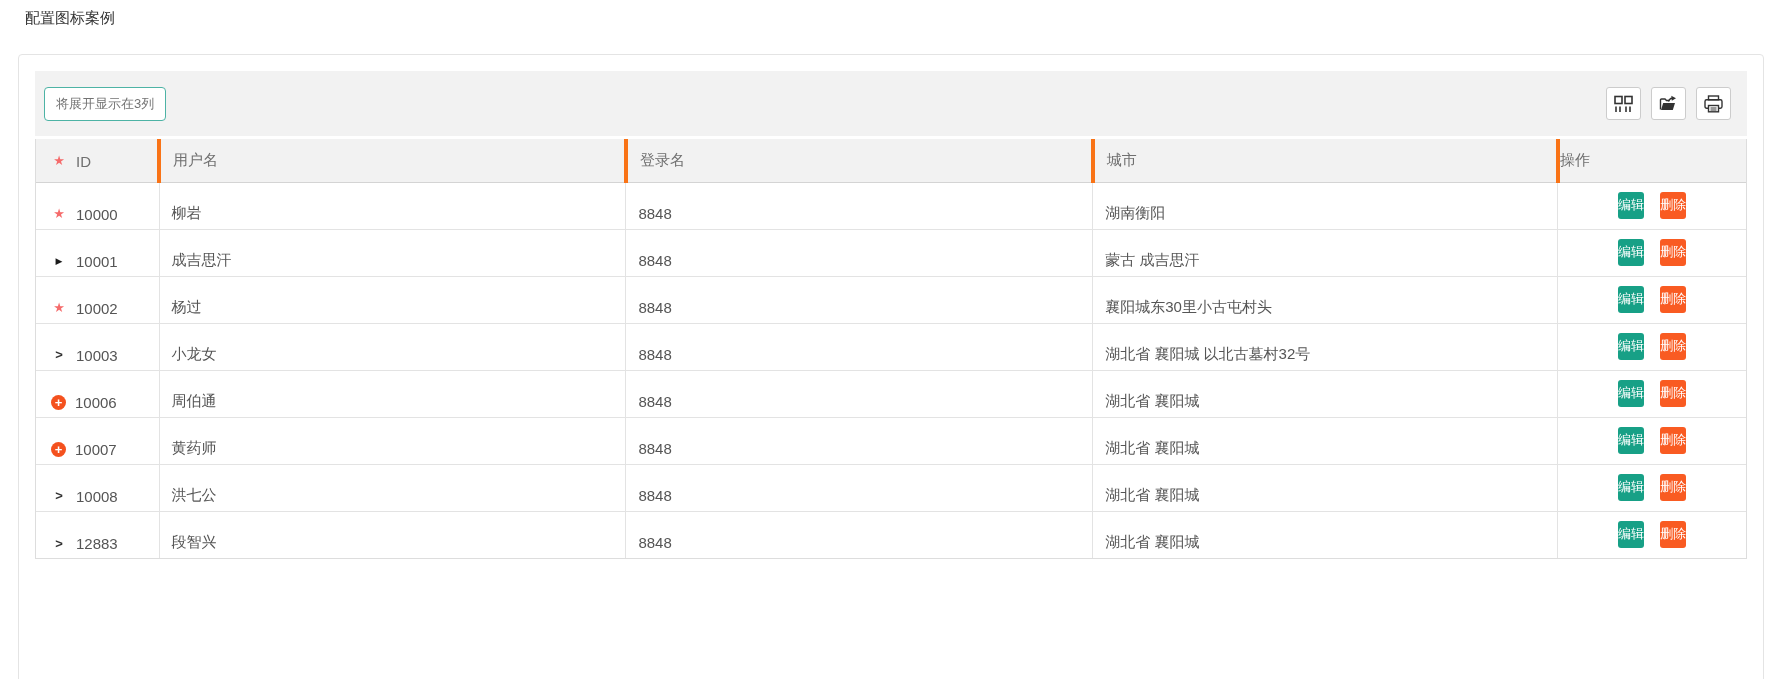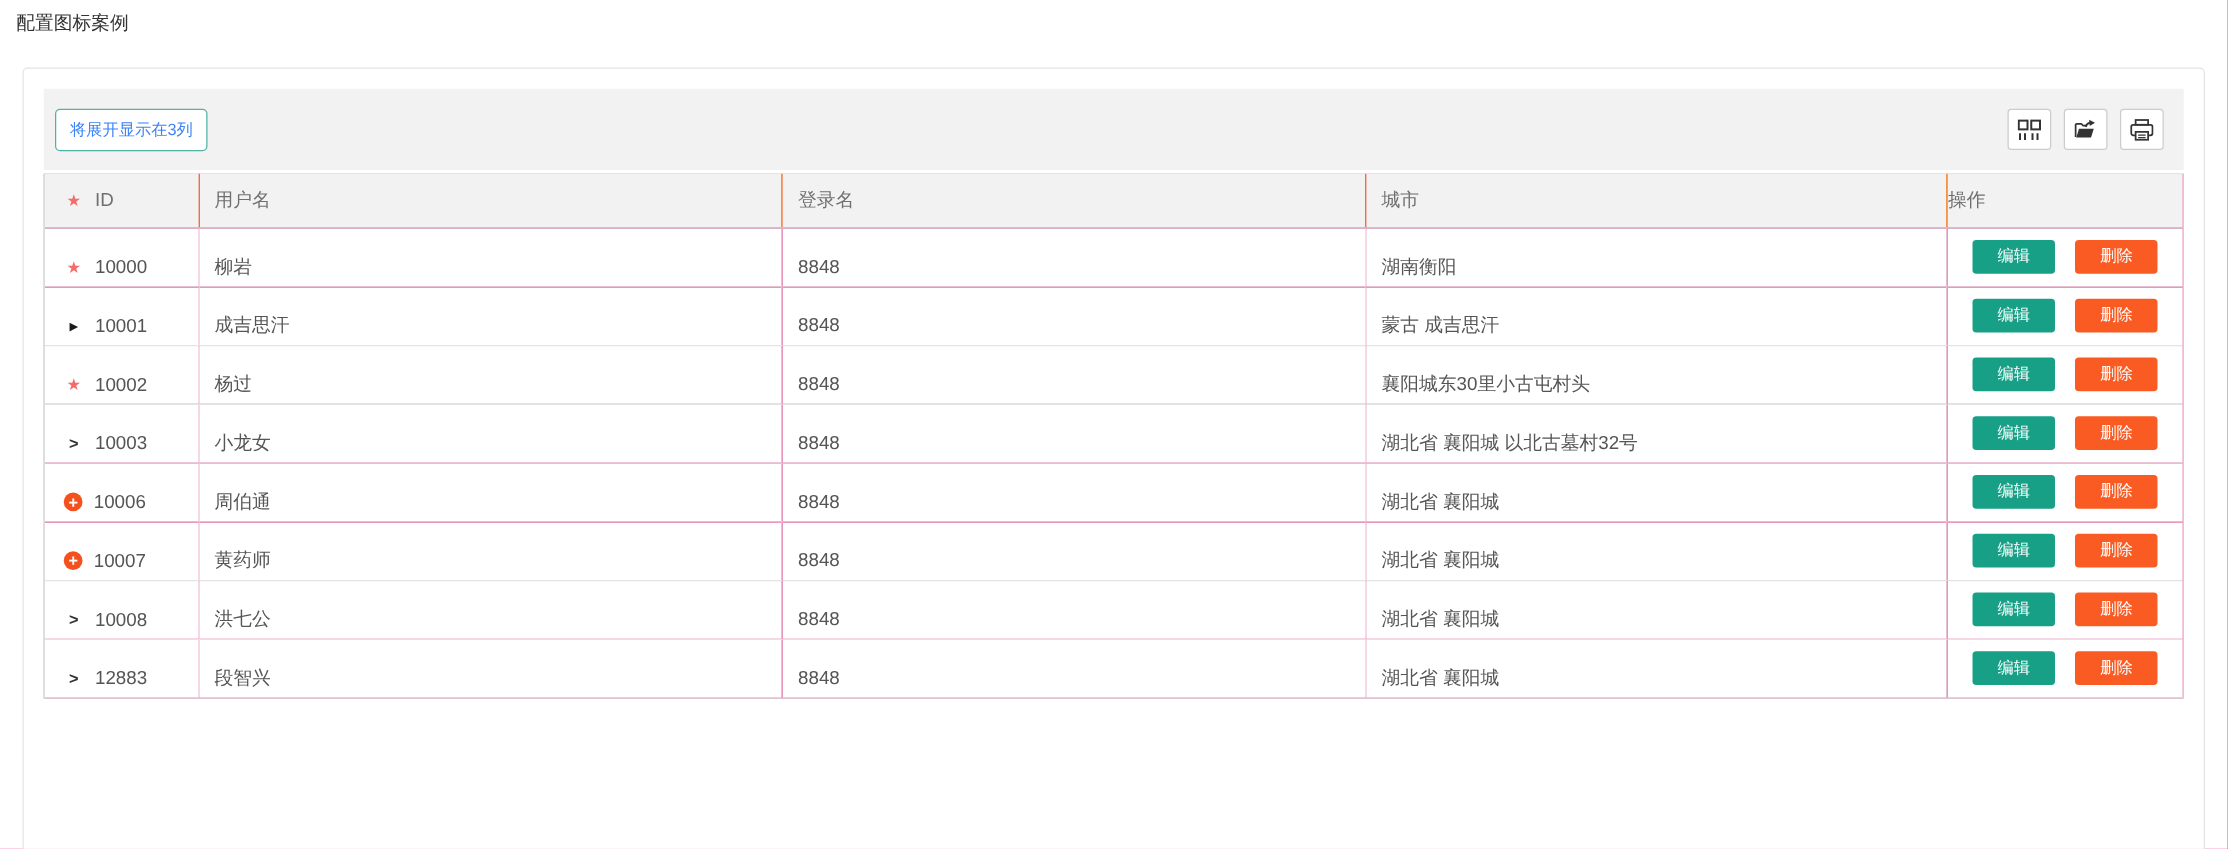--- a/index.html
+++ b/index.html
@@ -4,56 +4,56 @@
 <style>
   * { box-sizing: border-box; }
   html,body { margin:0; padding:0; }
   body {
     width:1782px; height:679px; overflow:hidden;
     background:#fff;
     font-family:"Liberation Sans","DejaVu Sans",sans-serif;
     color:#555;
   }
   .page-title {
-    margin:0; padding:9px 0 0 13px;
+    margin:0; padding:9px 0 0 25px;
     font-size:15px; font-weight:400; color:#333;
   }
   .panel {
     margin:26px 18px 0 18px;
     border:1px solid #e4e4e4; border-radius:4px;
     padding:16px;
     height:700px; 
     background:#fff;
   }
   
   .toolbar {
     background:#f2f2f2; height:65px;
     display:flex; align-items:center; justify-content:space-between;
     padding:0 16px 0 9px;
   }
   .expand-btn {
     background:#fff; border:1px solid #4db3a5; border-radius:4px;
     height:34px; padding:0 11px;
-    font-size:13px; color:#3b82f6; cursor:pointer; font-family:inherit;
+    font-size:13px; color:#737373; cursor:pointer; font-family:inherit;
   }
   .tool-group { display:flex; gap:10px; }
   .tool-btn {
     width:35px; height:33px; padding:0;
     background:#fff; border:1px solid #ccc; border-radius:3px;
     display:flex; align-items:center; justify-content:center;
     cursor:pointer;
   }
   
   .table-wrap { margin-top:3px; border:1px solid #ddd; border-top:none; background:#ec4899; }
   table.grid { width:100%; border-collapse:collapse; table-layout:fixed; }
   .grid th {
     height:43px; background:#f2f2f2;
     font-weight:400; font-size:15px; color:#6f6f6f;
     text-align:left; padding:0 0 0 12px;
-    border-bottom:1px solid #d4d4d4; border-left:1px solid #f97316;
+    border-bottom:1px solid #d4d4d4; border-left:4px solid #f97316;
   }
   .grid th:first-child { border-left:none; padding-left:15px; }
   .grid th.col-ops { text-align:left; padding:0; }
   .grid td {
     height:47px; background:#fff;
     font-size:15px; color:#555;
     padding:16px 0 0 12px;
     border-bottom:1px solid #e3e3e3; border-left:1px solid #e3e3e3;
     overflow:hidden; white-space:nowrap;
   }
@@ -71,21 +71,21 @@
   .g-chevron-right { color:#333; font-size:13px; font-weight:700; }
   .g-plus-circle {
     background:#f4511e; color:#fff;
     width:15px; height:15px; line-height:15px; border-radius:50%;
     font-size:13px; font-weight:700;
   }
   .cell-text { vertical-align:middle; }
   
   .btn-edit, .btn-del {
     border:none; border-radius:3px; color:#fff;
-    font-size:13px; padding:6px 20px; margin:0 6px;
+    font-size:13px; padding:6px 0; margin:0 6px;
     cursor:pointer; font-family:inherit; line-height:1.15;
   }
   .btn-edit { background:#17a086; }
   .btn-del  { background:#f95b22; }
 </style>
 </head>
 <body>
 
 <h4 class="page-title">配置图标案例</h4>
 

